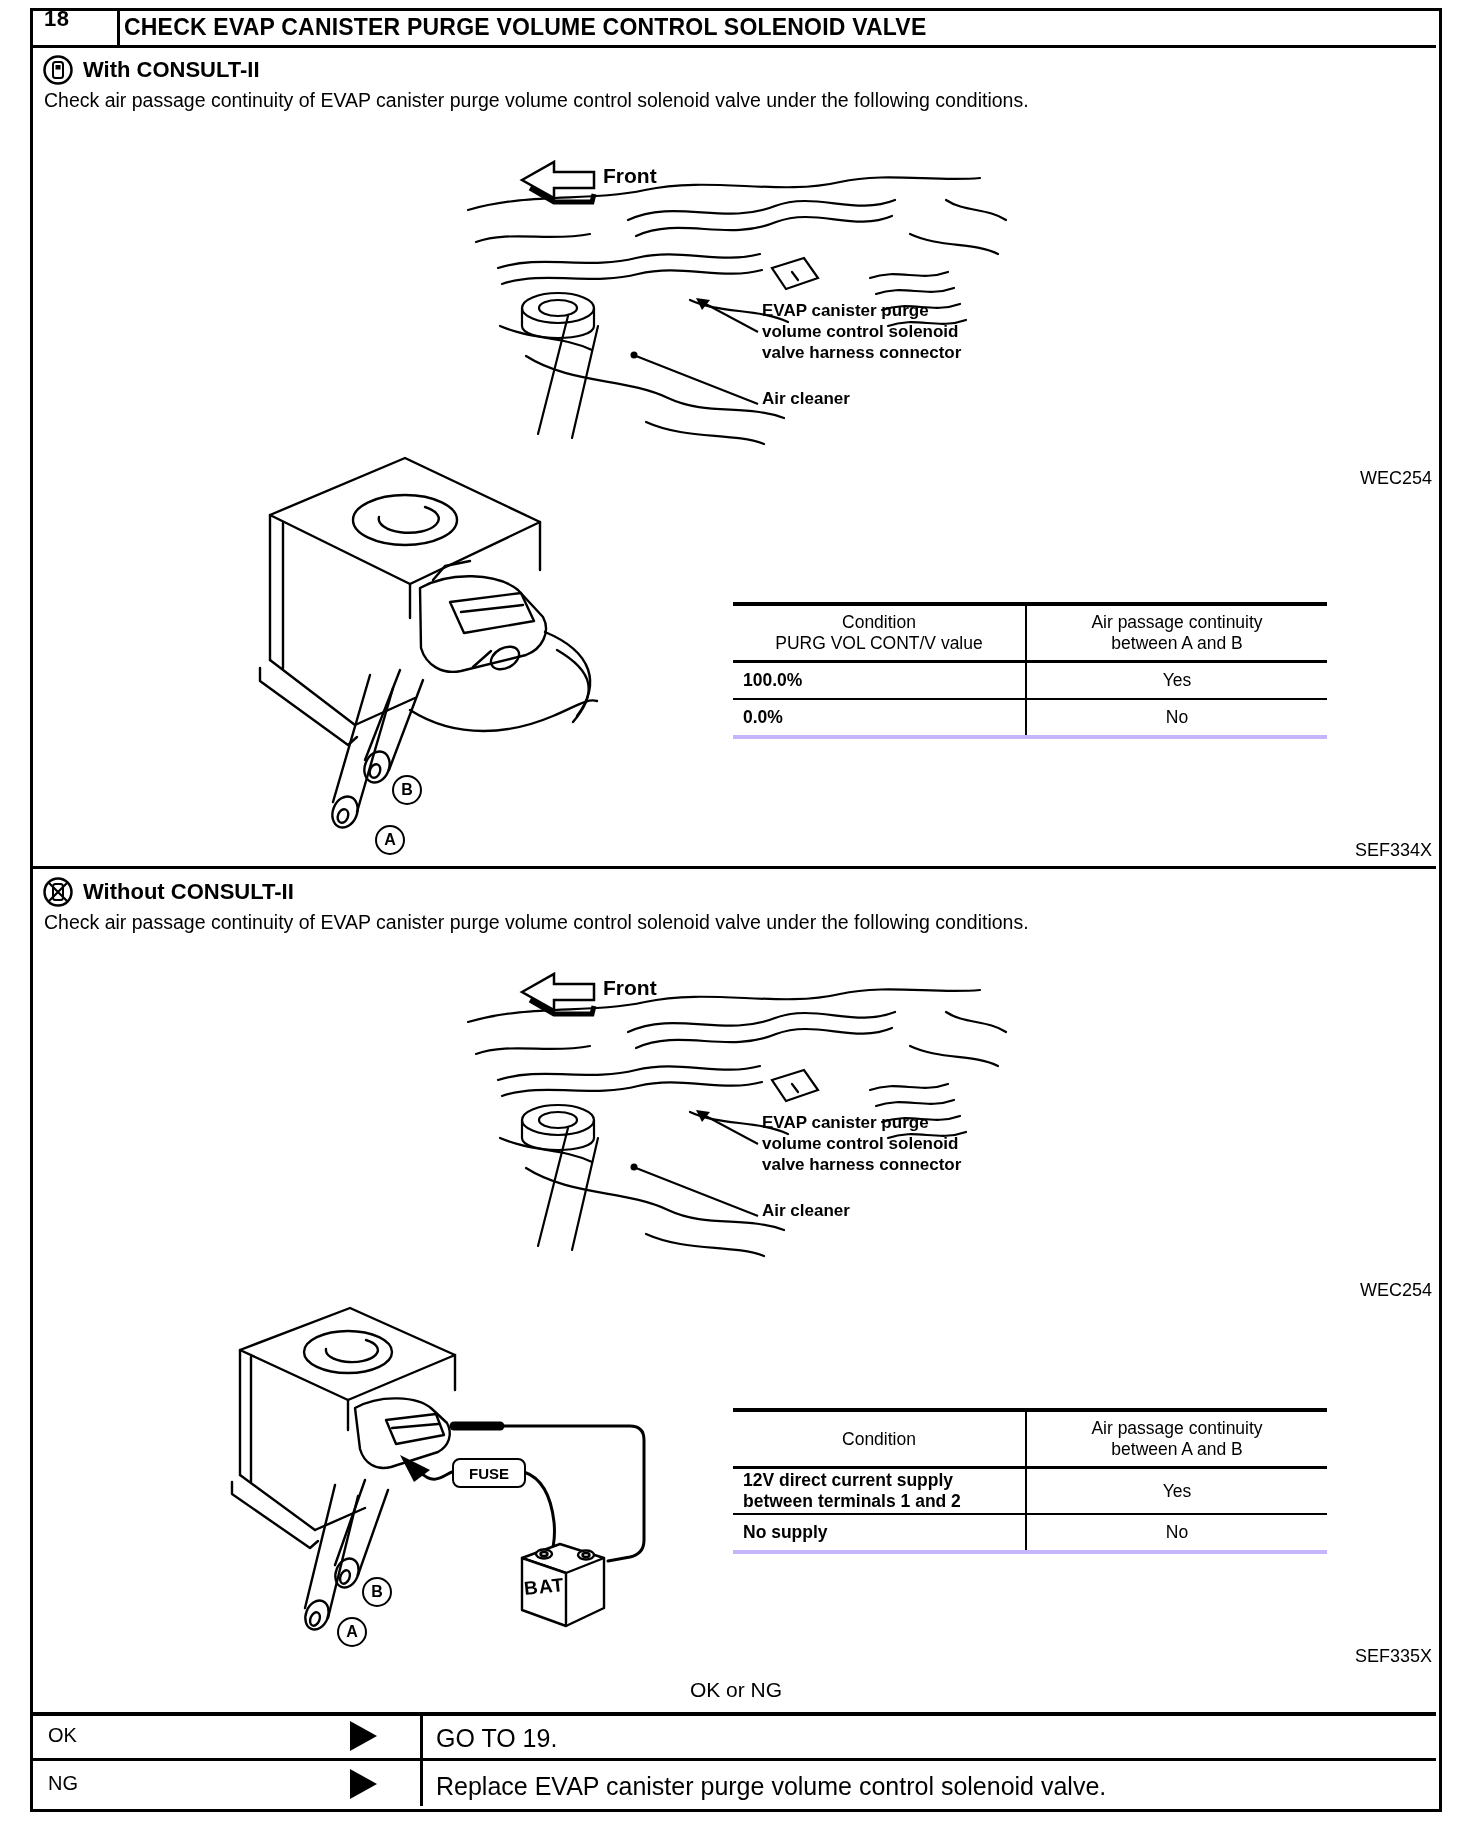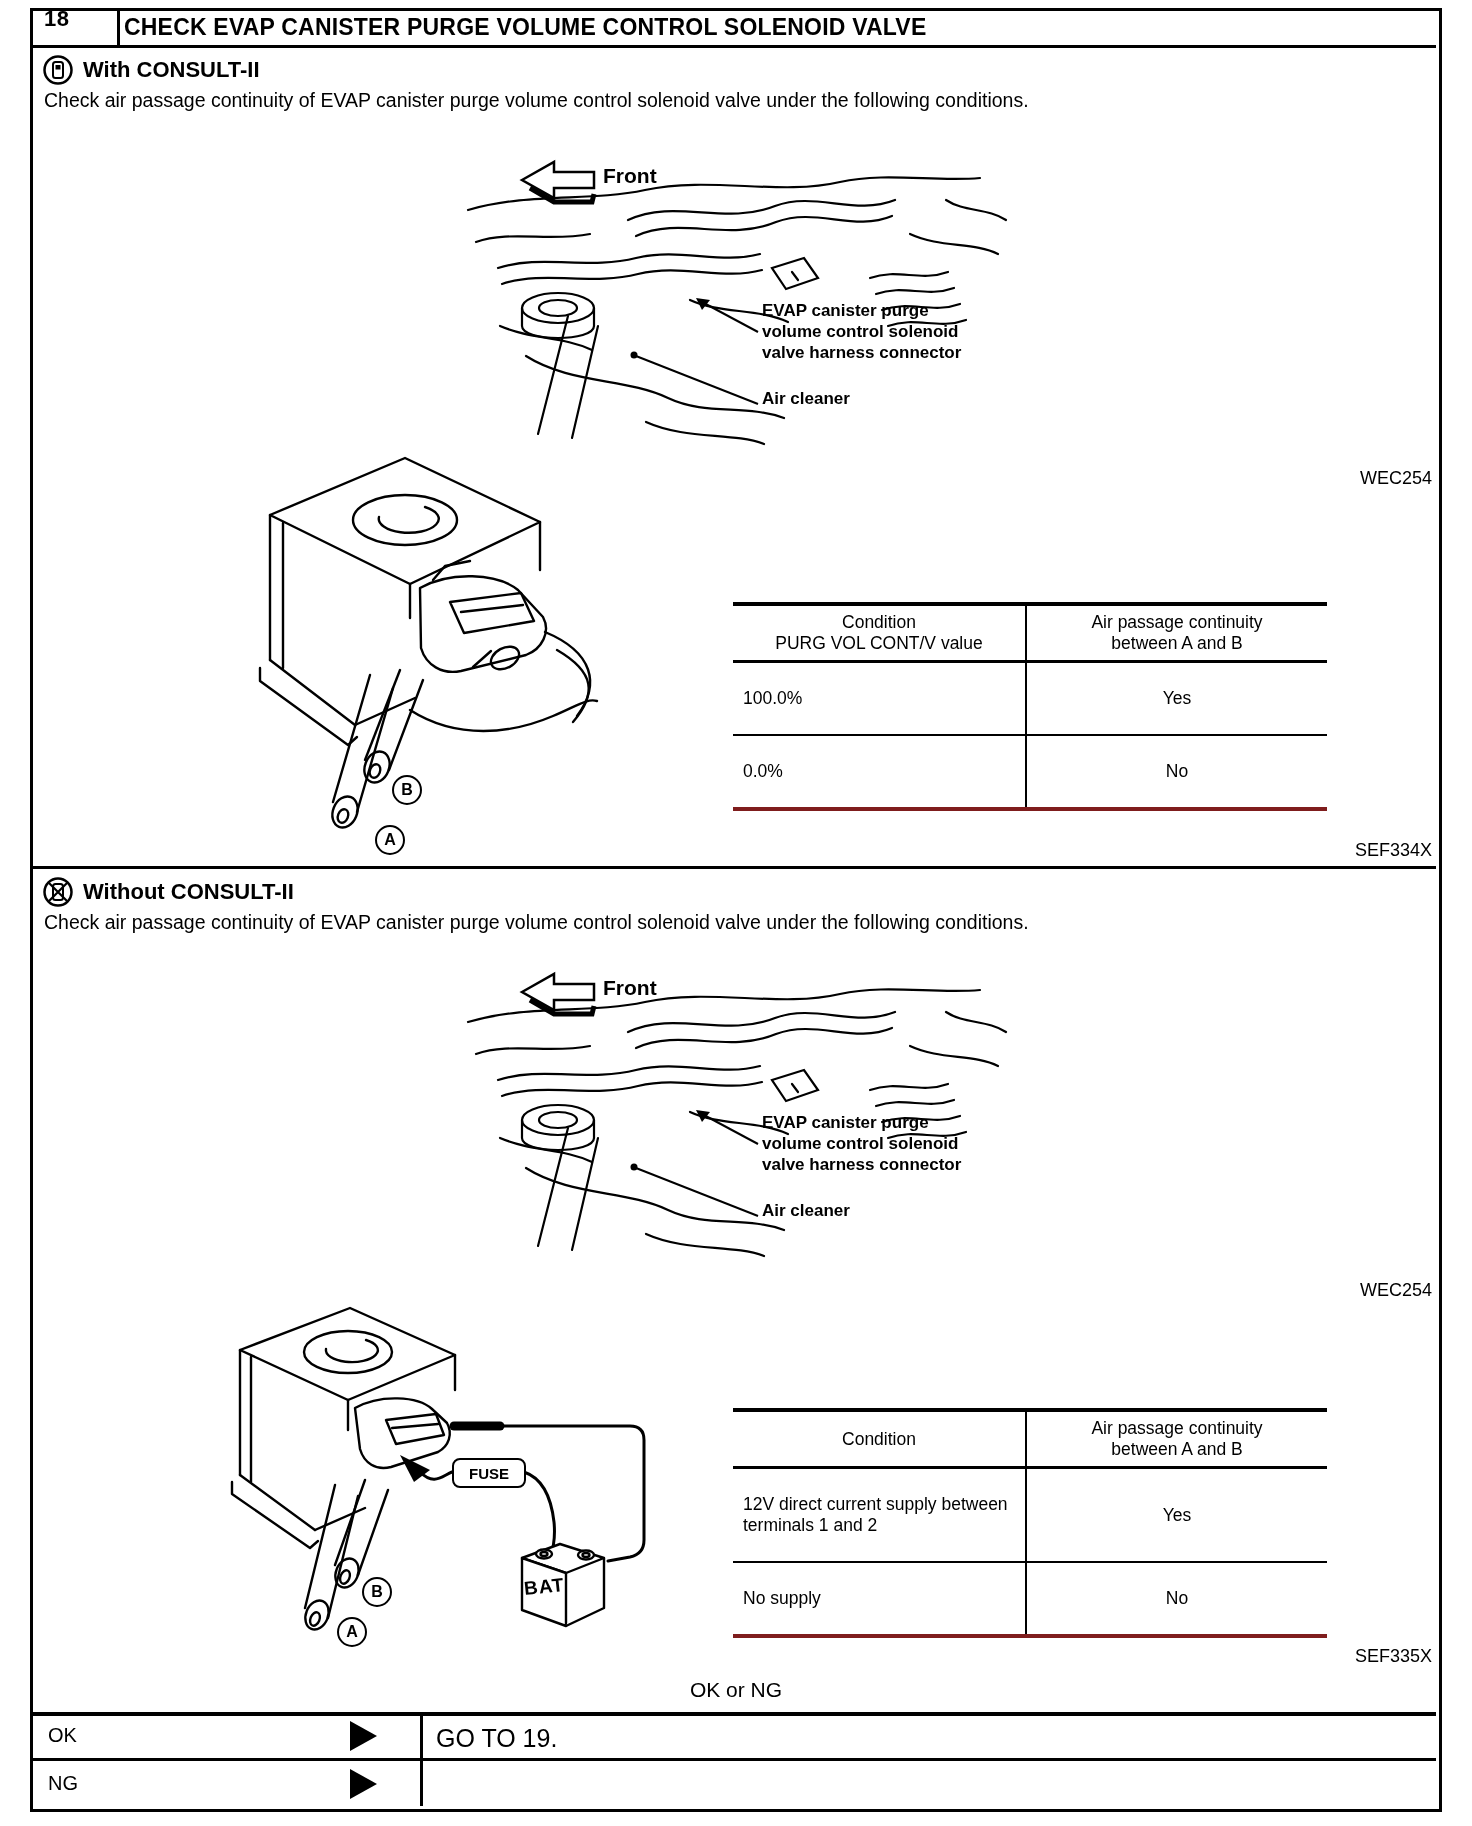--- a/index.html
+++ b/index.html
@@ -15,28 +15,28 @@
   .fig-code{position:absolute;width:282px;text-align:right;font-size:18px;}
   .diag-label{position:absolute;font-size:17px;font-weight:bold;line-height:21px;white-space:nowrap;}
   .front-label{position:absolute;font-size:21px;font-weight:bold;}
   .port-badge{position:absolute;width:26px;height:26px;border:2.5px solid #000;border-radius:50%;
               display:flex;align-items:center;justify-content:center;
               font-size:16px;font-weight:bold;background:#fff;}
   .fuse-box{position:absolute;width:70px;height:26px;border:2.5px solid #000;border-radius:8px;
             display:flex;align-items:center;justify-content:center;font-size:15px;font-weight:bold;background:#fff;}
   .bat-label{position:absolute;font-size:19px;font-weight:bold;transform:rotate(-6deg);letter-spacing:1px;}
   
-  .dtable{position:absolute;width:594px;border-top:4px solid #000;border-bottom:4px solid #7f1d1d;font-size:17.5px;}
+  .dtable{position:absolute;width:594px;border-top:4px solid #000;border-bottom:4px solid #c4b5fd;font-size:17.5px;}
   .dtable .hrow{display:flex;border-bottom:3px solid #000;}
   .dtable .brow{display:flex;border-bottom:2px solid #000;}
   .dtable .brow:last-child{border-bottom:none;}
   .dtable .c1{width:294px;border-right:2.5px solid #000;box-sizing:border-box;}
   .dtable .c2{flex:1;}
   .dtable .hcell{display:flex;flex-direction:column;justify-content:center;text-align:center;padding:6px 4px;line-height:21px;}
-  .dtable .bcell-l{display:flex;flex-direction:column;justify-content:center;text-align:left;padding:25px 10px;line-height:21px;}
+  .dtable .bcell-l{display:flex;flex-direction:column;justify-content:center;text-align:left;padding:1px 10px;line-height:21px;font-weight:bold;}
   .dtable .bcell-c{display:flex;align-items:center;justify-content:center;text-align:center;padding:7px 0;line-height:21px;}
   .result-prompt{position:absolute;left:30px;top:1678px;width:1412px;text-align:center;font-size:21px;font-weight:normal;}
   .result-label{position:absolute;font-size:20px;}
   .result-action{position:absolute;font-size:25px;}
   .tri-right{position:absolute;width:0;height:0;border-left:27px solid #000;
              border-top:15px solid transparent;border-bottom:15px solid transparent;}
   svg{display:block;}
 </style>
 </head>
 <body>
@@ -298,14 +298,15 @@
   <div class="line" style="left:30px;top:1712px;width:1406px;height:4px;"></div>
   <div class="line" style="left:30px;top:1758px;width:1406px;height:3px;"></div>
   <div class="line" style="left:420px;top:1716px;width:3px;height:90px;"></div>
 
   <div class="result-label" style="left:48px;top:1724px;">OK</div>
   <div class="tri-right" style="left:350px;top:1721px;"></div>
   <div class="result-action" style="left:436px;top:1724px;">GO TO 19.</div>
 
   <div class="result-label" style="left:48px;top:1772px;">NG</div>
   <div class="tri-right" style="left:350px;top:1769px;"></div>
+  <div class="result-action" style="left:436px;top:1772px;">Replace EVAP canister purge volume control solenoid valve.</div>
 
 </div>
 
 </body></html>

